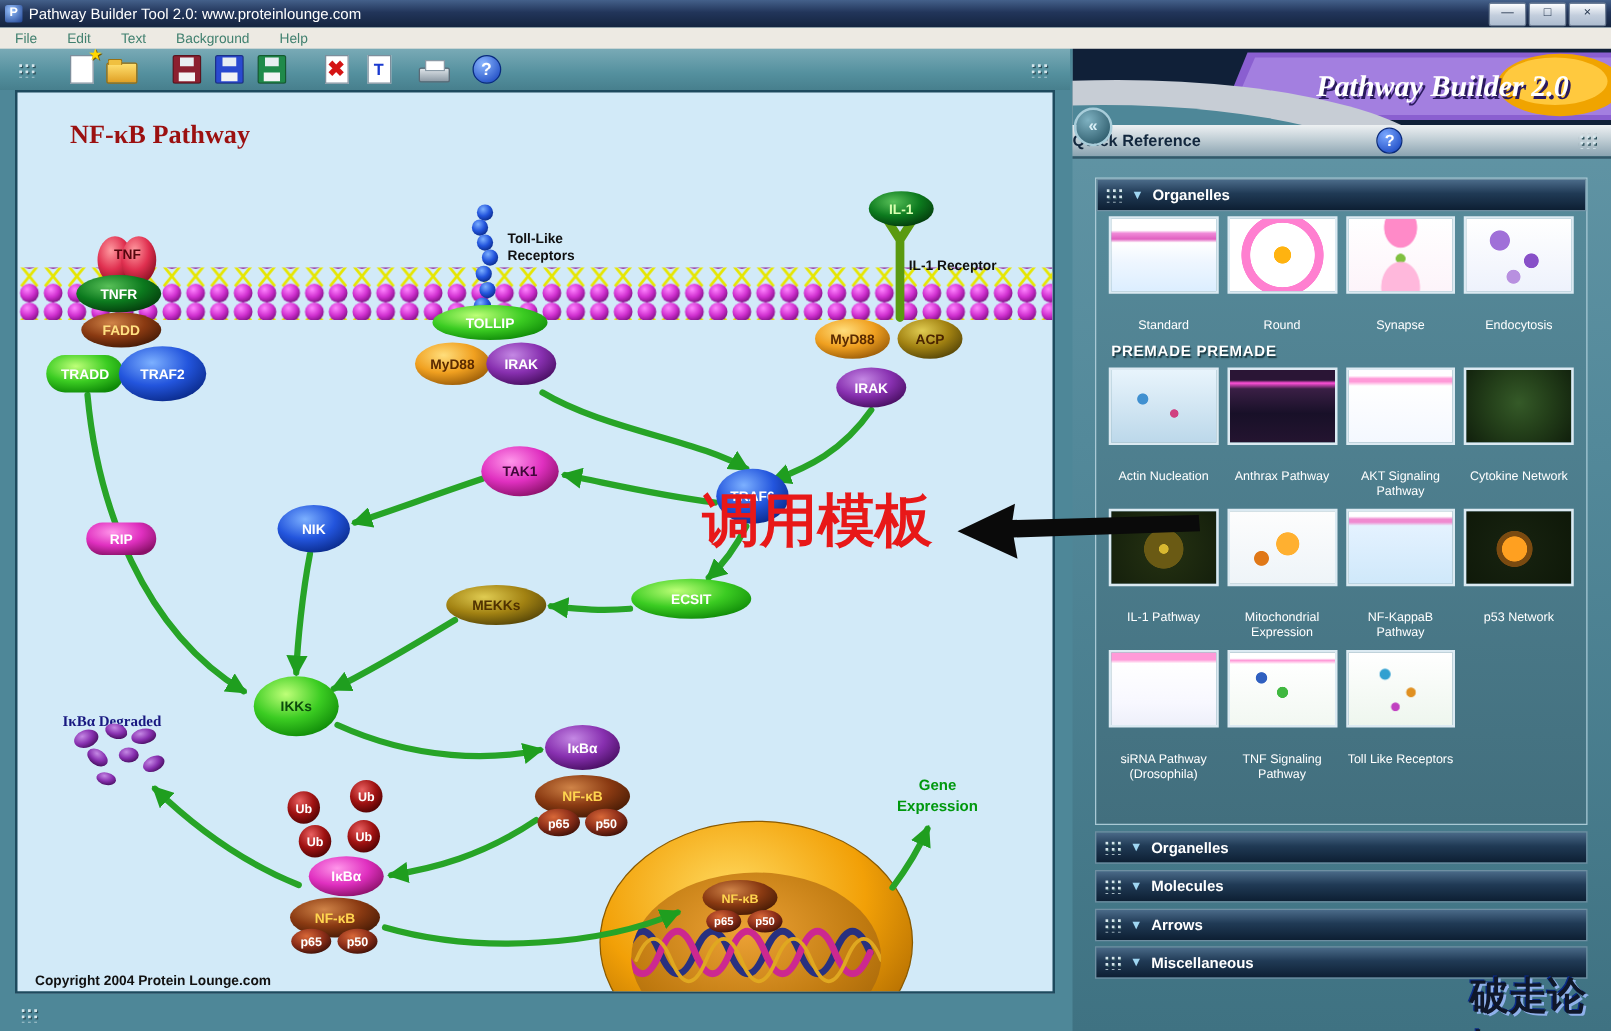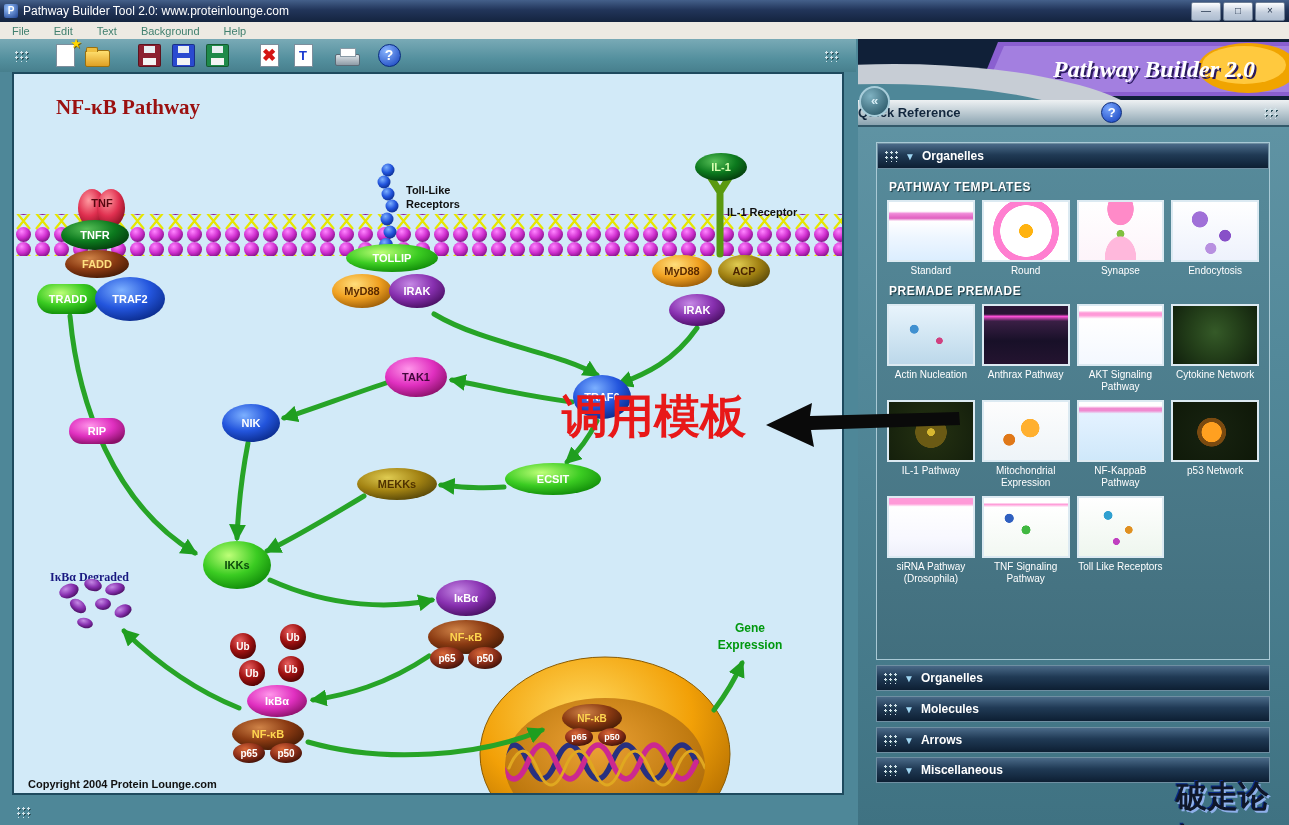--- a/index.html
+++ b/index.html
@@ -85,21 +85,21 @@
   .tri{color:#9fd6f2;font-size:10px;margin-right:7px;}
   .tpl-box{position:absolute;top:104px;left:18px;width:394px;height:518px;box-sizing:border-box;
     border:1px solid #a9c9d5;background:linear-gradient(180deg,#578b9b,#47previous 100%);
     background:linear-gradient(180deg,#578b9b,#426f7e);}
   .tpl-body{padding:4px 10px 0 10px;}
   .group-heading{color:#fff;font:bold 12px "Liberation Sans",sans-serif;letter-spacing:.6px;
     text-shadow:1px 1px 1px #17333c;margin:7px 0 6px 2px;}
   .grid4{display:grid;grid-template-columns:repeat(4,1fr);column-gap:7px;row-gap:8px;}
   .tpl-item{text-align:center;}
   .thumb{width:100%;height:62px;box-sizing:border-box;border:2px solid #dceaf2;background:#fff;}
-  .caption{color:#fff;font-size:10px;line-height:1.15;margin-top:3px;min-height:12px;}
+  .caption{color:#fff;font-size:10px;line-height:1.15;margin-top:20px;min-height:12px;}
   .cap2{min-height:22px;}
   .collapsed{position:absolute;left:18px;width:394px;}
   
   .watermark{position:absolute;left:1176px;top:776px;z-index:60;
     font:bold 31px "DejaVu Sans",sans-serif;color:#0f172a;
     text-shadow:2px 2px 0 #8fb0ea,-1px -1px 0 #0a2a86;}
   .blgrip{position:absolute;left:16px;top:806px;z-index:30;}
   .arrow-overlay{position:absolute;top:0;left:0;width:1289px;height:825px;z-index:50;pointer-events:none;}
 </style>
 </head>
@@ -455,21 +455,20 @@
   </div>
   <div class="nav-circle">«</div>
 
   <div class="tpl-box">
     <div class="sec-bar">
       <div class="grip"></div>
       <span class="tri">▼</span>
       <span>Organelles</span>
     </div>
     <div class="tpl-body">
-      <div class="group-heading">PATHWAY TEMPLATES</div>
       <div class="grid4">
         <div class="tpl-item">
           <div class="thumb" style="background:linear-gradient(180deg,#ffffff 0%,#ffffff 16%,#f08ad8 20%,#e060c0 28%,#ffffff 33%,#eef6ff 60%,#dceeff 100%)"></div>
           <div class="caption">Standard</div>
         </div>
         <div class="tpl-item">
           <div class="thumb" style="background:radial-gradient(circle at 50% 50%,#ffb310 0%,#ffb310 13%,#ffffff 14%,#ffffff 50%,#ff7fd0 51%,#ff7fd0 64%,#ffffff 65%)"></div>
           <div class="caption">Round</div>
         </div>
         <div class="tpl-item">

